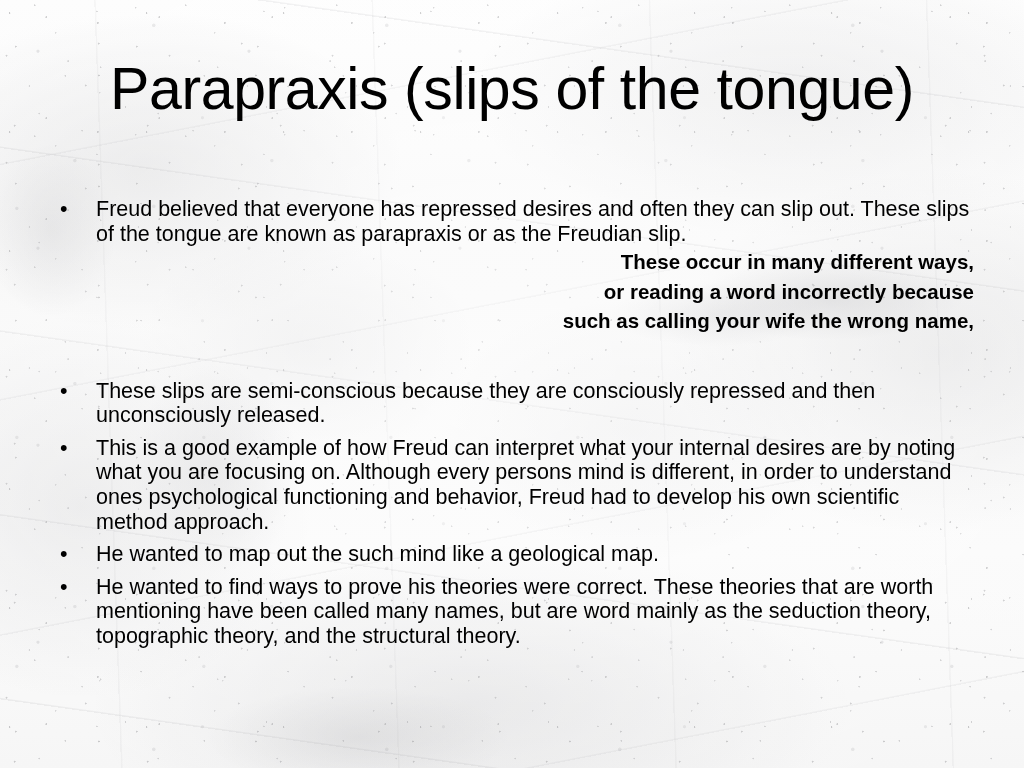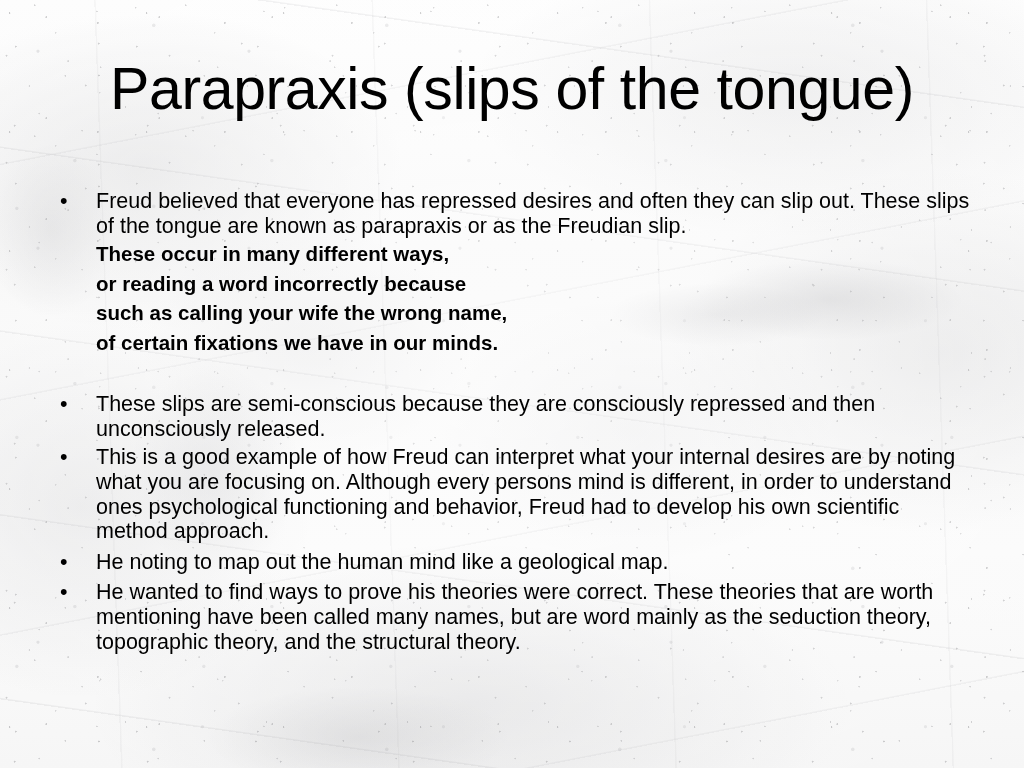--- a/index.html
+++ b/index.html
@@ -165,27 +165,27 @@
 
   li.bullet > .dot {
     position: absolute;
     left: 2px;
     top: 0;
     font-size: 21.5px;
     line-height: 24.6px;
     color: #000000;
   }
 
-  li.bullet .btext { display: block; }
+  li.bullet .btext { display: block; margin-top: 8px; }
 
   
   .stanza {
     margin: 1px 0 0 0;
     padding-left: 38px;
-    text-align: left;
+    text-align: right;
     font-size: 20.5px;
     font-weight: 700;
     line-height: 29.5px;
     color: #000000;
   }
   .stanza .sline { display: block; white-space: nowrap; }
 
   .gap-line { height: 35px; }
 
   
@@ -215,38 +215,37 @@
 
         <li class="bullet">
           <span class="dot">•</span>
           <span class="btext">Freud believed that everyone has repressed desires and often they can slip out. These slips of the tongue are known as parapraxis or as the Freudian slip.</span>
         </li>
 
         <div class="stanza">
           <span class="sline">These occur in many different ways,</span>
           <span class="sline">or reading a word incorrectly because</span>
           <span class="sline">such as calling your wife the wrong name,</span>
-          <span class="sline">of certain fixations we have in our minds.</span>
         </div>
 
         <div class="gap-line"></div>
 
         <li class="bullet sp-2">
           <span class="dot">•</span>
           <span class="btext">These slips are semi-conscious because they are consciously repressed and then unconsciously released.</span>
         </li>
 
         <li class="bullet sp-3">
           <span class="dot">•</span>
           <span class="btext">This is a good example of how Freud can interpret what your internal desires are by noting what you are focusing on.  Although every persons mind is different, in order to understand ones psychological functioning and behavior, Freud had to develop his own scientific method approach.</span>
         </li>
 
         <li class="bullet sp-4">
           <span class="dot">•</span>
-          <span class="btext"> He noting to map out the human mind like a geological map.</span>
+          <span class="btext"> He wanted to map out the such mind like a geological map.</span>
         </li>
 
         <li class="bullet sp-5">
           <span class="dot">•</span>
           <span class="btext">He wanted to find ways to prove his theories were correct. These theories that are worth mentioning have been called many names, but are word mainly as the seduction theory, topographic theory, and the structural theory.</span>
         </li>
 
       </ul>
     </div>
 

